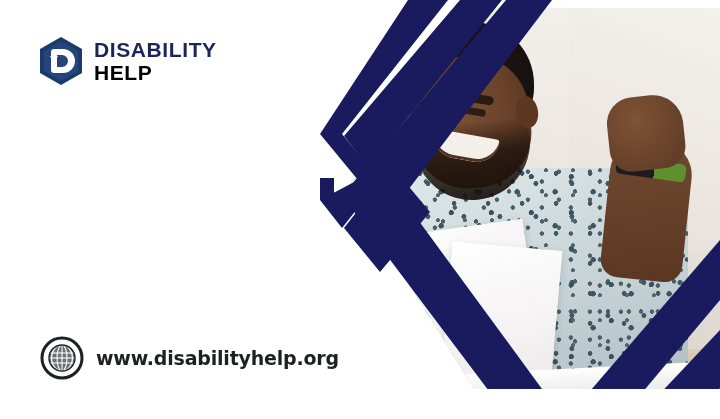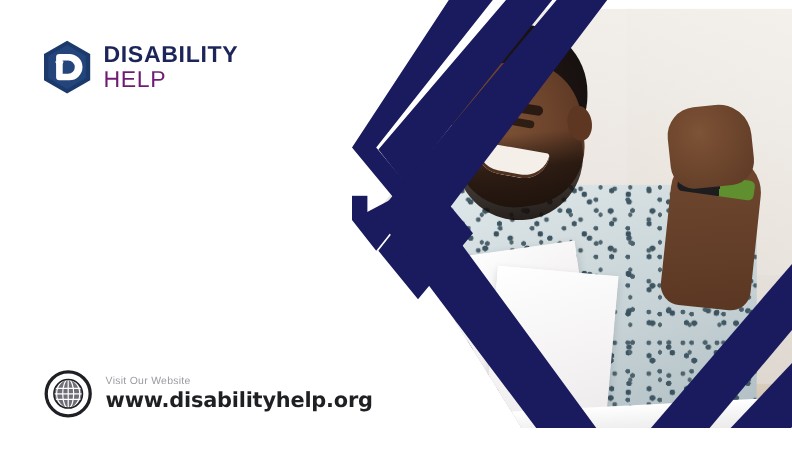--- a/index.html
+++ b/index.html
@@ -177,23 +177,23 @@
   .brand-words { line-height: 1; }
   .brand-top {
     font-size: 21px;
     font-weight: 700;
     letter-spacing: .6px;
     color: #1b2559;
     display: block;
   }
   .brand-bot {
     font-size: 21px;
-    font-weight: 400;
+    font-weight: 700;
     letter-spacing: .6px;
-    color: #701a75;
+    color: #000000;
     display: block;
     margin-top: 2px;
   }
 
   #headline {
     position: absolute;
     left: 44px; top: 110px;
     width: 330px;
   }
   #headline div {
@@ -303,18 +303,17 @@
         <ellipse cx="22" cy="22" rx="5" ry="13"></ellipse>
         <ellipse cx="22" cy="22" rx="10.5" ry="13"></ellipse>
         <line x1="9" y1="17" x2="35" y2="17"></line>
         <line x1="9" y1="22" x2="35" y2="22"></line>
         <line x1="9" y1="27" x2="35" y2="27"></line>
         <line x1="22" y1="9" x2="22" y2="35"></line>
       </g>
       <circle cx="22" cy="22" r="13" fill="none" stroke="#1f2024" stroke-width="1.4"></circle>
     </svg>
     <span class="site-words">
-      <span class="site-small">Visit Our Website</span>
       <span class="site-url">www.disabilityhelp.org</span>
     </span>
   </div>
 
 </div>
 
 </body></html>

